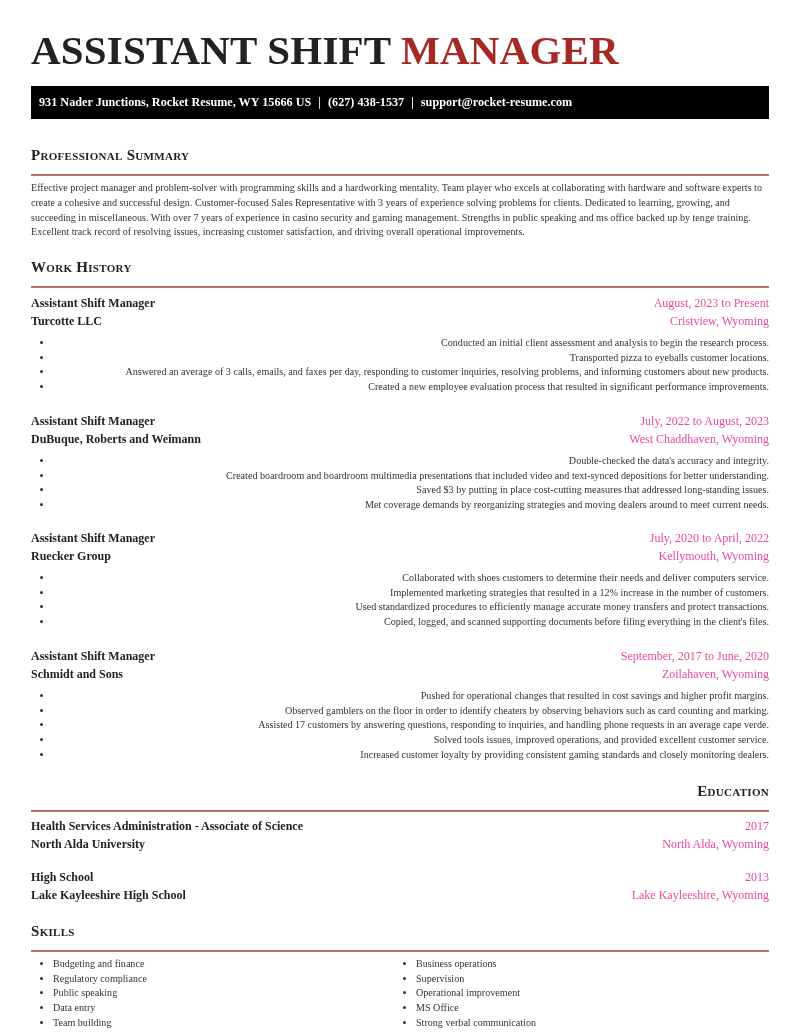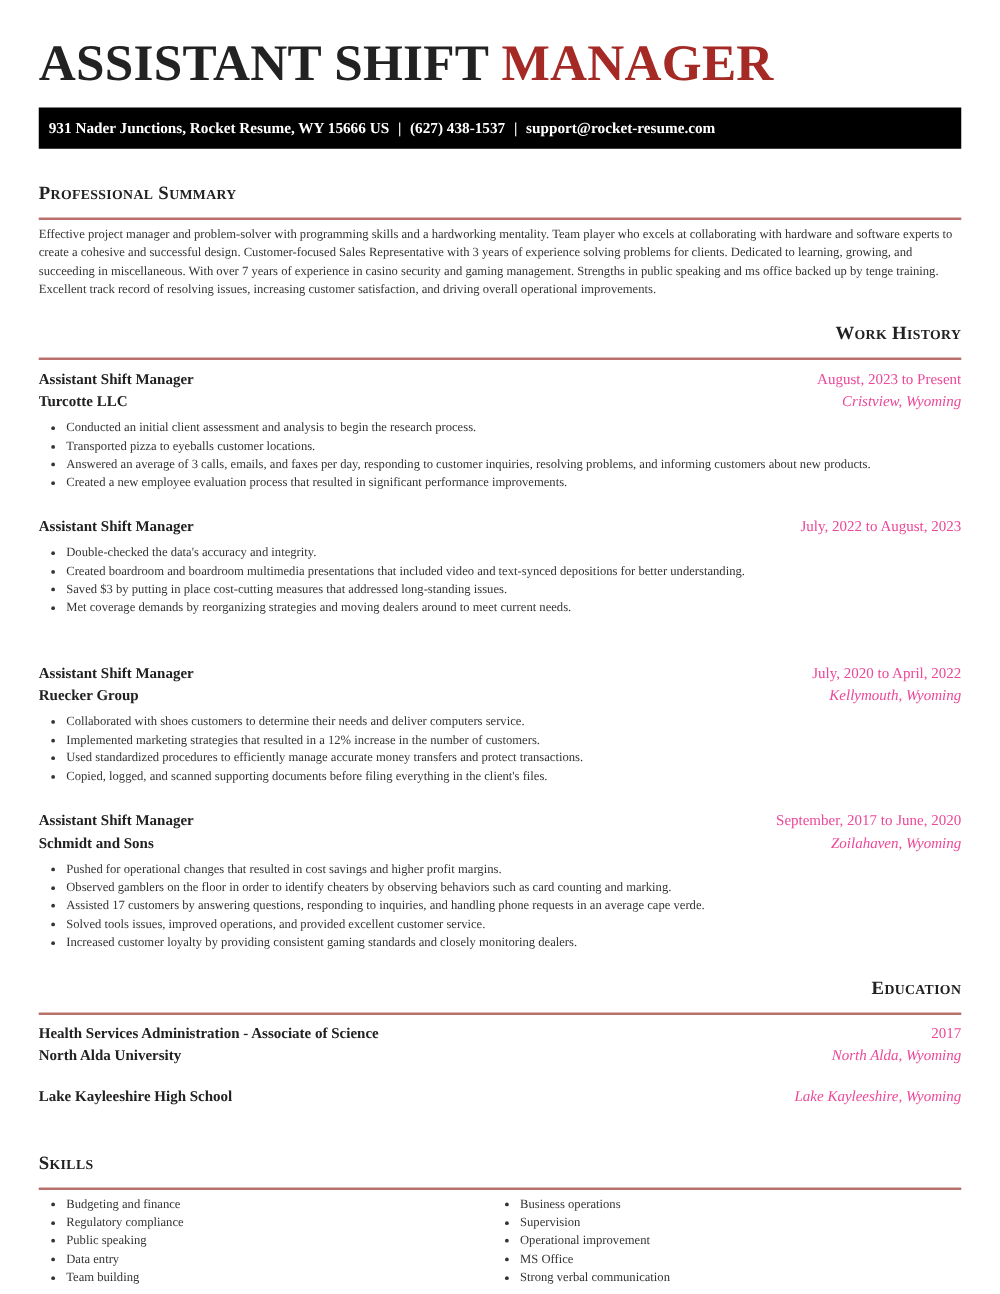--- a/index.html
+++ b/index.html
@@ -16,23 +16,23 @@
   .section-head { position: absolute; left: 0; width: 738px; }
   .section-head h2 { font-size: 15px; font-weight: bold; font-variant: small-caps; color: #222222; line-height: 24px; letter-spacing: 0.3px; }
   .section-head .rule { margin-top: 7px; height: 2px; background: #b9706a; width: 738px; }
 
   .summary { position: absolute; top: 181px; left: 0; width: 738px; font-size: 10.1px; line-height: 14.8px; color: #333333; }
 
   .job { position: absolute; left: 0; width: 738px; }
   .row { display: flex; justify-content: space-between; height: 18px; line-height: 18px; }
   .row .left { font-weight: bold; font-size: 12px; color: #222222; }
   .row .right { font-size: 12px; color: #ec4899; }
-  .row .right.loc { font-style: italic; }
+  .row .right.loc { }
   .bullets { margin-top: 6px; padding-left: 22px; }
-  .bullets li { font-size: 10.1px; line-height: 14.7px; color: #333333; list-style: disc; }
+  .bullets li { font-size: 10.1px; line-height: 14.7px; color: #333333; list-style: disc; text-align: right; }
 
   .edu { position: absolute; left: 0; width: 738px; }
 
   .skills { position: absolute; top: 957px; left: 0; width: 738px; display: flex; }
   .skills ul { width: 363px; padding-left: 22px; }
   .skills li { font-size: 10.1px; line-height: 14.7px; color: #333333; list-style: disc; }
 </style>
 </head>
 <body>
 
@@ -46,21 +46,21 @@
   <div class="contact">
     <span>931 Nader Junctions, Rocket Resume, WY 15666 US</span><span class="sep">|</span><span>(627) 438-1537</span><span class="sep">|</span><span>support@rocket-resume.com</span>
   </div>
 
   <div class="section-head" style="top:143px;">
     <h2>Professional Summary</h2>
     <div class="rule"></div>
   </div>
   <p class="summary">Effective project manager and problem-solver with programming skills and a hardworking mentality. Team player who excels at collaborating with hardware and software experts to create a cohesive and successful design. Customer-focused Sales Representative with 3 years of experience solving problems for clients. Dedicated to learning, growing, and succeeding in miscellaneous. With over 7 years of experience in casino security and gaming management. Strengths in public speaking and ms office backed up by tenge training. Excellent track record of resolving issues, increasing customer satisfaction, and driving overall operational improvements.</p>
 
-  <div class="section-head" style="top:255px;text-align:right;">
+  <div class="section-head" style="top:255px;">
     <h2>Work History</h2>
     <div class="rule"></div>
   </div>
 
   <div class="job" style="top:294px;">
     <div class="row">
         <span class="left">Assistant Shift Manager</span>
         <span class="right">August, 2023 to Present</span>
       </div>
     <div class="row">
@@ -72,20 +72,24 @@
       <li>Transported pizza to eyeballs customer locations.</li>
       <li>Answered an average of 3 calls, emails, and faxes per day, responding to customer inquiries, resolving problems, and informing customers about new products.</li>
       <li>Created a new employee evaluation process that resulted in significant performance improvements.</li>
     </ul>
   </div>
 
   <div class="job" style="top:412px;">
     <div class="row">
         <span class="left">Assistant Shift Manager</span>
         <span class="right">July, 2022 to August, 2023</span>
+      </div>
+    <div class="row">
+        <span class="left">DuBuque, Roberts and Weimann</span>
+        <span class="right loc">West Chaddhaven, Wyoming</span>
       </div>
     <ul class="bullets">
       <li>Double-checked the data's accuracy and integrity.</li>
       <li>Created boardroom and boardroom multimedia presentations that included video and text-synced depositions for better understanding.</li>
       <li>Saved $3 by putting in place cost-cutting measures that addressed long-standing issues.</li>
       <li>Met coverage demands by reorganizing strategies and moving dealers around to meet current needs.</li>
     </ul>
   </div>
 
   <div class="job" style="top:529px;">
@@ -134,20 +138,24 @@
         <span class="right">2017</span>
       </div>
     <div class="row">
         <span class="left">North Alda University</span>
         <span class="right loc">North Alda, Wyoming</span>
       </div>
   </div>
 
   <div class="edu" style="top:868px;">
     <div class="row">
+        <span class="left">High School</span>
+        <span class="right">2013</span>
+      </div>
+    <div class="row">
         <span class="left">Lake Kayleeshire High School</span>
         <span class="right loc">Lake Kayleeshire, Wyoming</span>
       </div>
   </div>
 
   <div class="section-head" style="top:919px;">
     <h2>Skills</h2>
     <div class="rule"></div>
   </div>
 

